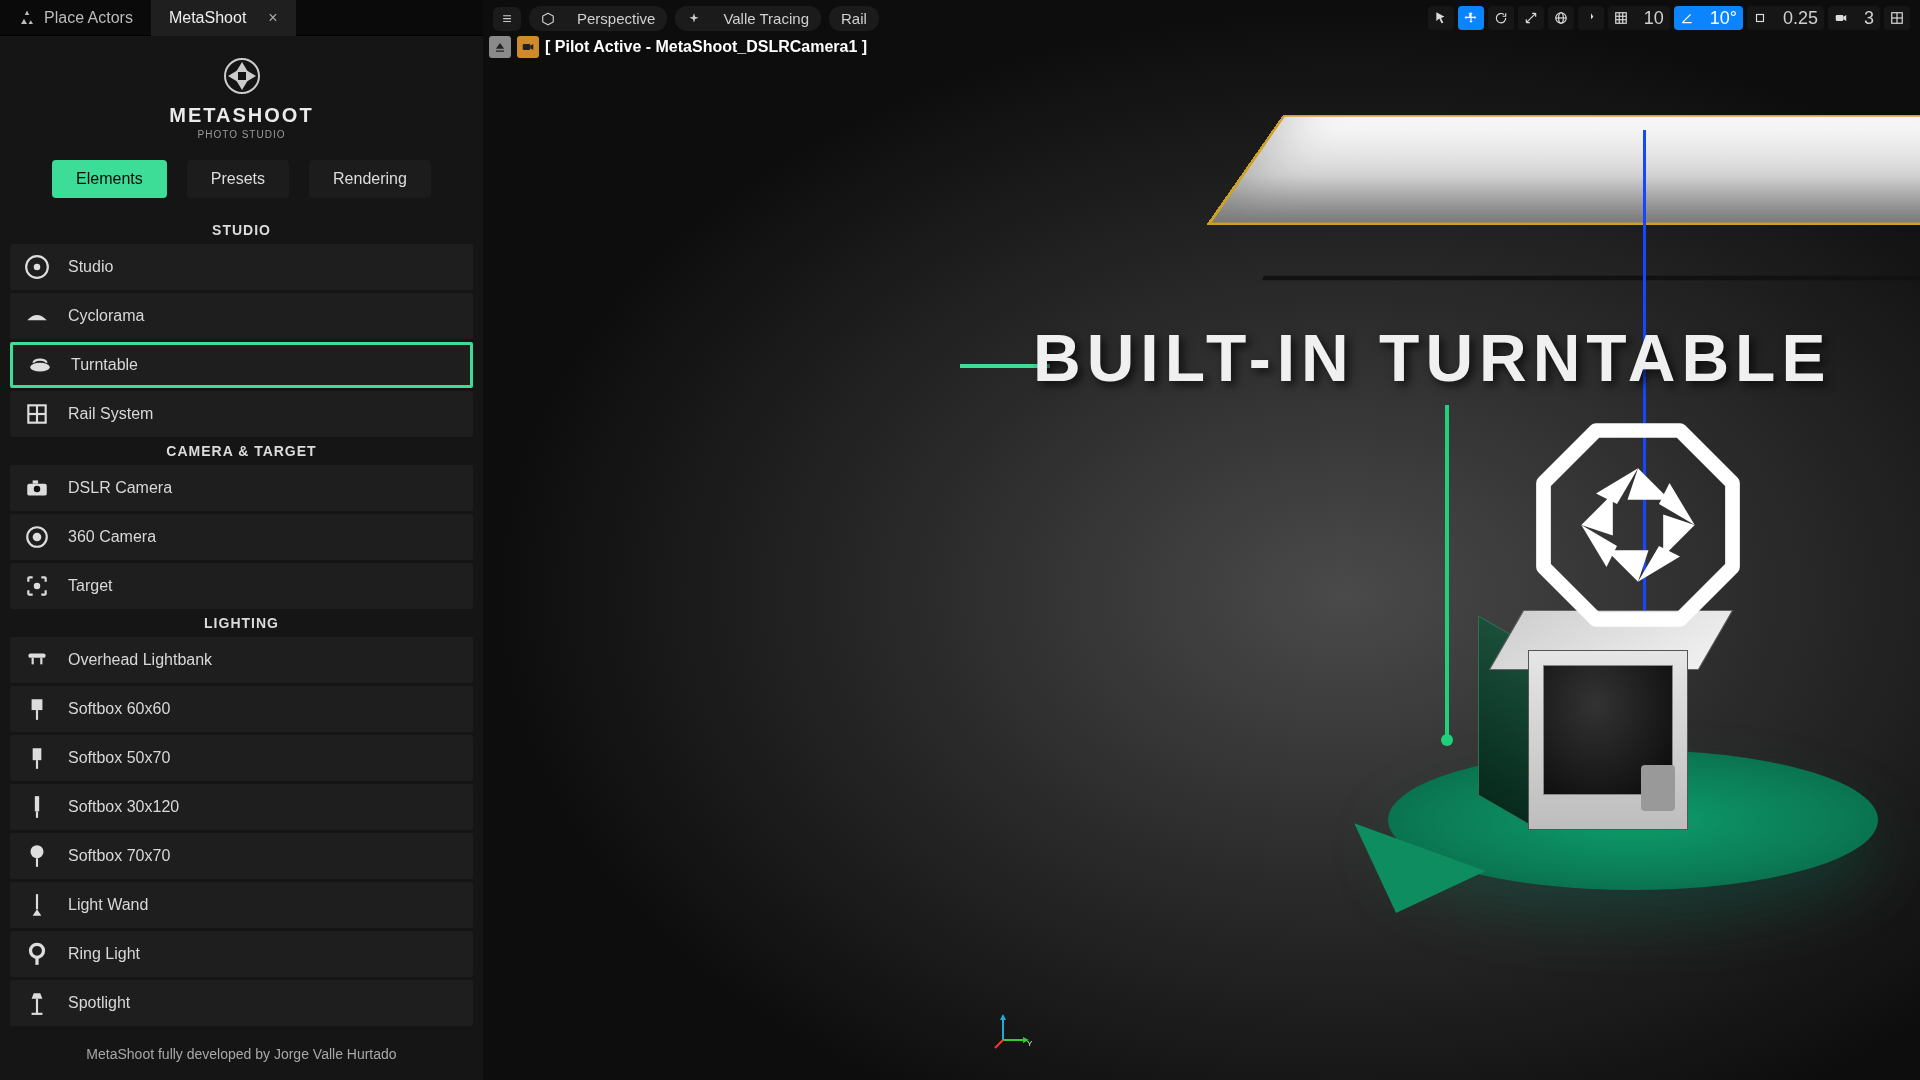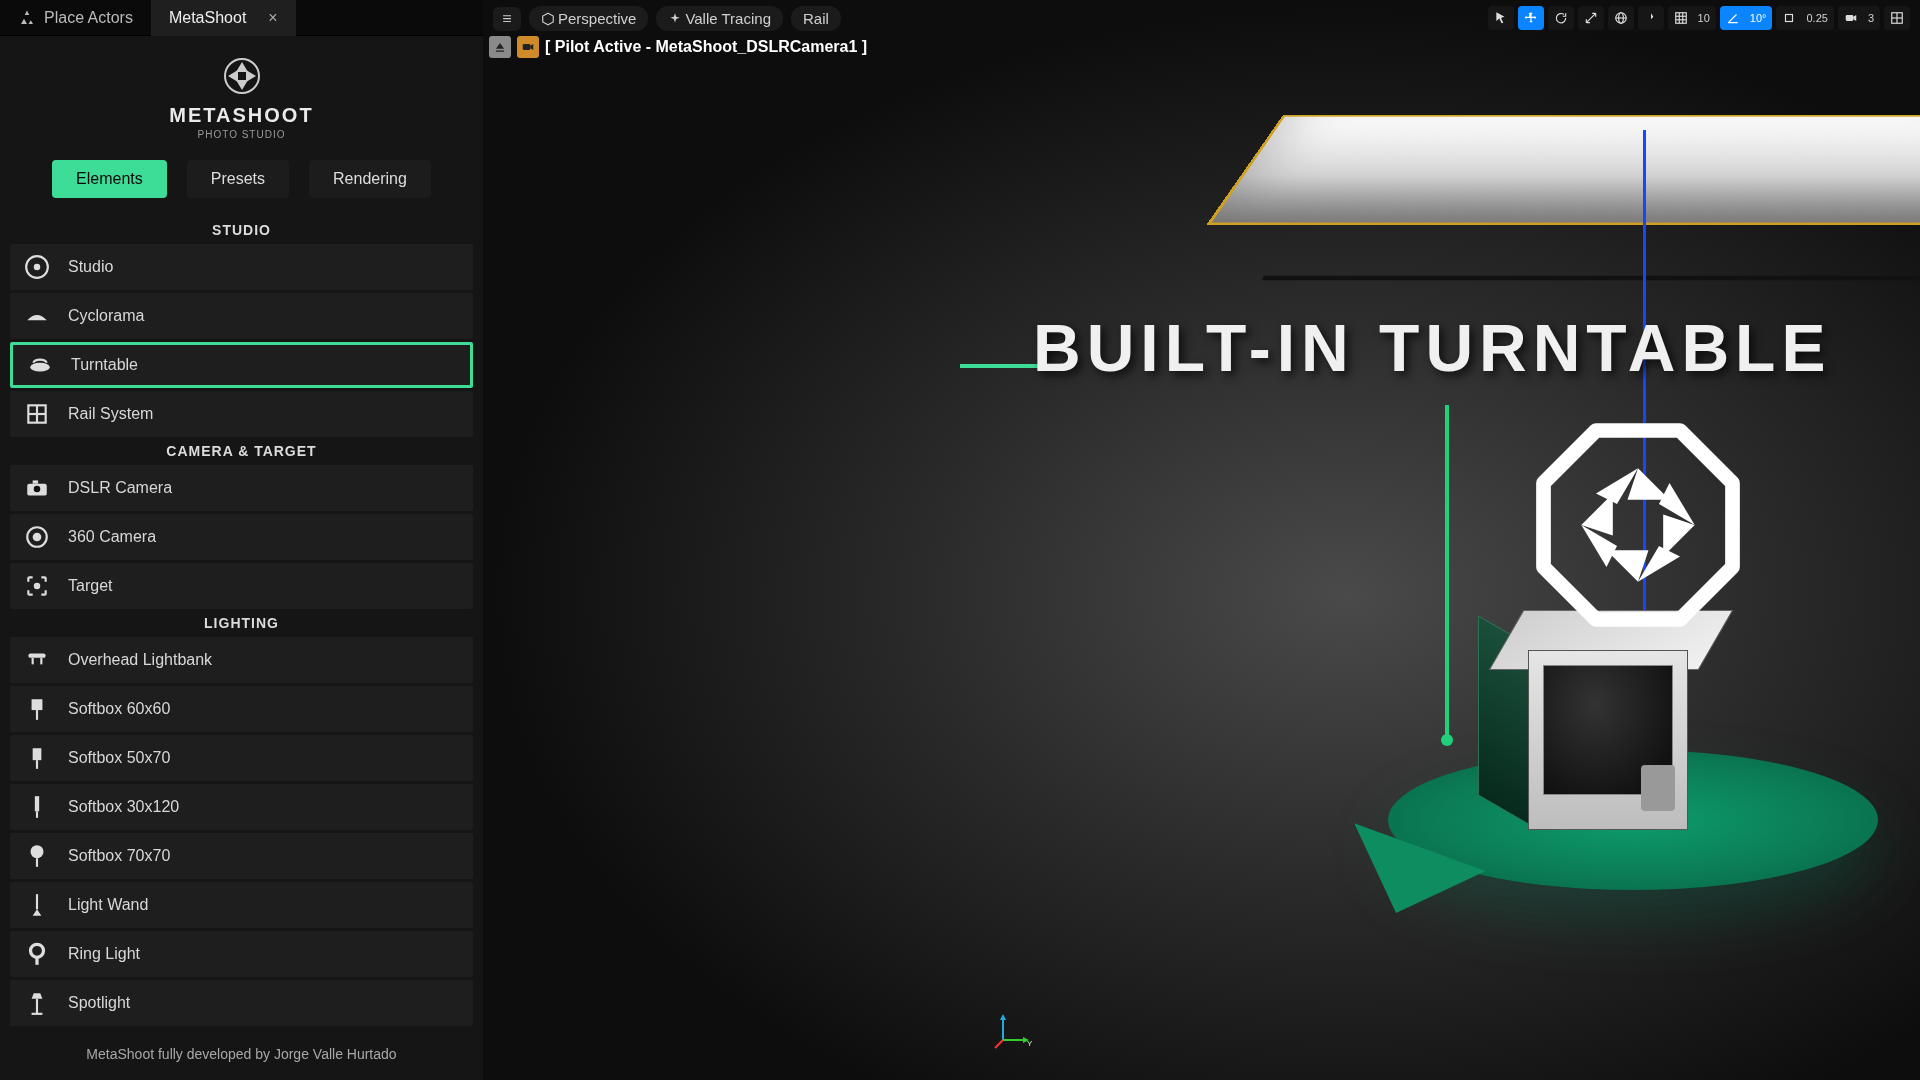--- a/index.html
+++ b/index.html
@@ -85,53 +85,53 @@
 .viewport {
   flex: 1; position: relative;
   background: radial-gradient(ellipse at 60% 55%, #4a4a4a 0%, #2a2a2a 35%, #0d0d0d 70%);
   overflow: hidden;
 }
 .viewport-toolbar-left {
   position: absolute; top: 0; left: 0; display: flex; align-items: center;
   gap: 8px; padding: 6px 10px; z-index: 50;
 }
 .vtb-btn {
-  display: flex; align-items: center; gap: 3px;
+  display: flex; align-items: center; gap: 22px;
   background: rgba(30,30,30,0.85); padding: 4px 12px; border-radius: 12px;
   color: #d0d0d0; font-size: 15px; cursor: pointer;
 }
 .vtb-iconbtn {
   width: 28px; height: 24px; background: rgba(30,30,30,0.85);
   border-radius: 6px; display: flex; align-items: center; justify-content: center;
   cursor: pointer;
 }
 .viewport-toolbar-right {
   position: absolute; top: 0; right: 0; display: flex; align-items: center;
   gap: 4px; padding: 6px 10px; z-index: 50;
 }
 .rtb-btn {
   height: 24px; min-width: 26px; background: rgba(25,25,25,0.85);
   border-radius: 4px; display: flex; align-items: center; justify-content: center;
-  color: #d0d0d0; font-size: 11px; padding: 0 6px; cursor: pointer; gap: 10px;
+  color: #d0d0d0; font-size: 18px; padding: 0 6px; cursor: pointer; gap: 16px;
 }
 .rtb-btn.active { background: #0a84ff; color: #fff; }
 .rtb-btn.snap { background: #0a84ff; color: #fff; }
 .pilot-bar {
   position: absolute; top: 36px; left: 6px; display: flex; align-items: center; gap: 6px;
   z-index: 50;
 }
 .pilot-chip {
   width: 22px; height: 22px; border-radius: 3px; display: flex; align-items: center; justify-content: center;
 }
 .pilot-chip.a { background: #8a8a8a; }
 .pilot-chip.b { background: #cf8a2a; }
 .pilot-text { color: #fff; font-weight: 600; font-size: 16px; }
 
 .overlay-title {
-  position: absolute; left: 550px; top: 310px;
+  position: absolute; left: 550px; top: 320px;
   font-size: 66px; font-weight: 800; color: #f0f0f0;
   letter-spacing: 6px; text-shadow: 4px 4px 10px rgba(0,0,0,0.7);
   white-space: nowrap;
 }
 .connector-h {
   position: absolute; top: 364px; left: 477px; width: 90px; height: 4px;
   background: #3ddc97;
 }
 
 .turntable {

